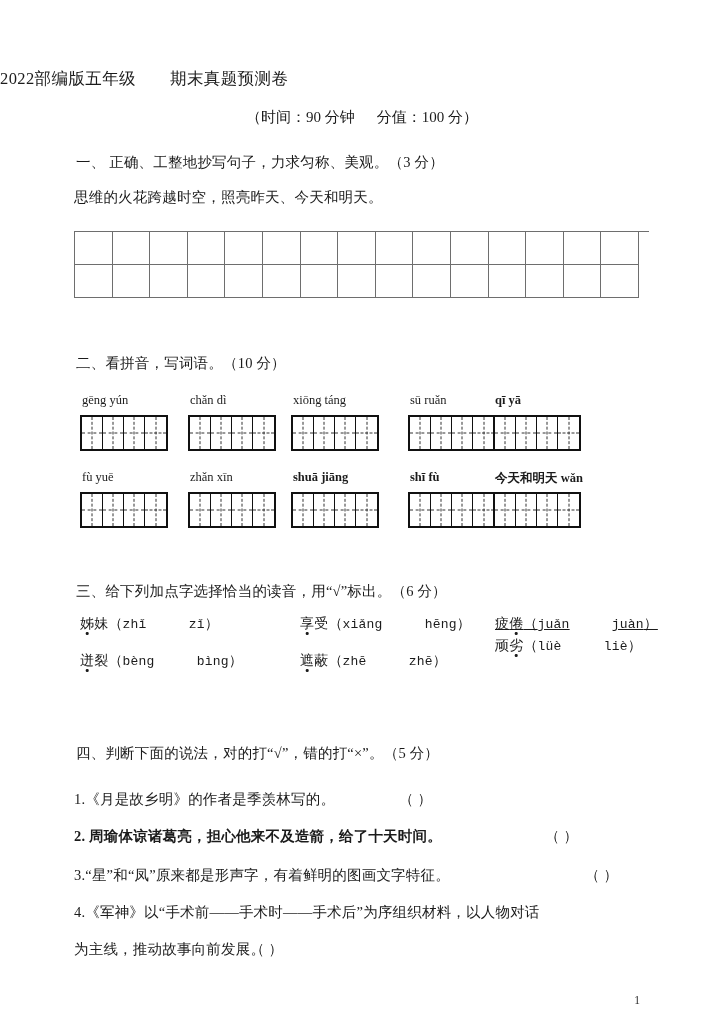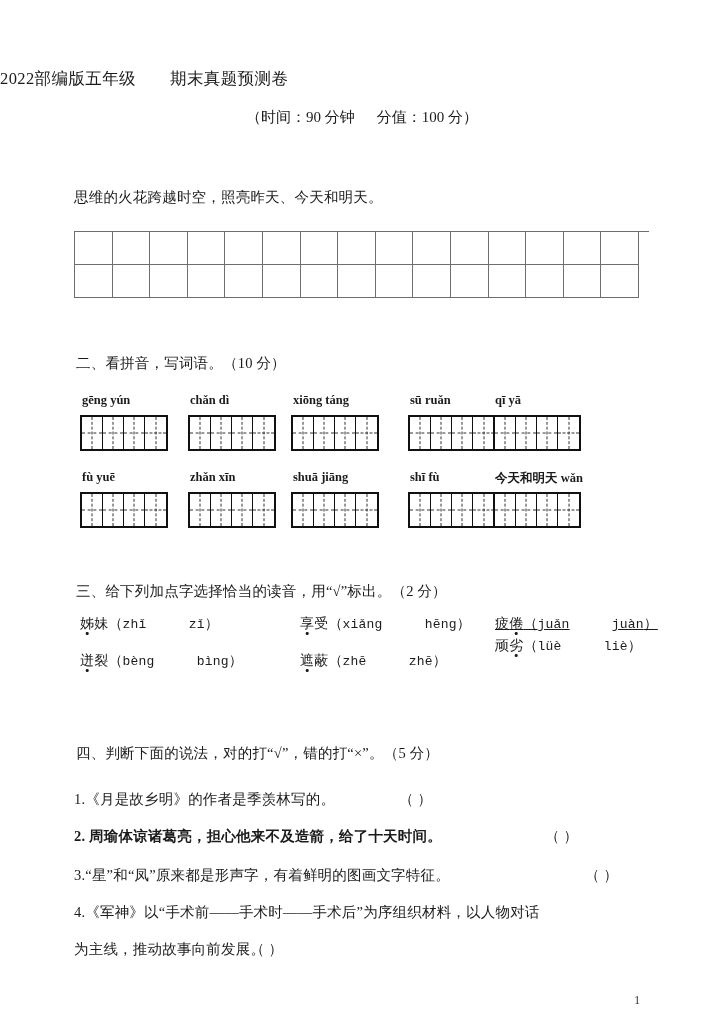--- a/index.html
+++ b/index.html
@@ -44,21 +44,20 @@
   .copy-row { display:flex; }
   .copy-cell {
     width:37.6px; height:33px;
     border-right:1.6px solid #6e6e6e;
     border-bottom:1.6px solid #6e6e6e;
     box-sizing:border-box;
   }
   .py-label {
     position:absolute; font-size:12.5px; white-space:nowrap;
     font-family:"Liberation Serif","DejaVu Serif",serif;
-    font-weight:bold;
   }
   .py-label.bold { font-weight:bold; }
 
   .tzg {
     position:absolute;
     display:flex;
     border:2px solid #111;
     background:#fff;
     box-sizing:content-box;
   }
@@ -101,20 +100,21 @@
 <div class="page">
 
   <div class="doc-title">
     <span>2022部编版五年级</span><span class="gap"></span><span>期末真题预测卷</span>
   </div>
 
   <div class="doc-subtitle">
     <span>（时间：90 分钟</span><span class="gap"></span><span>分值：100 分）</span>
   </div>
 
+  <div class="sec-head" style="left:76px; top:153px;">一、 正确、工整地抄写句子，力求匀称、美观。（3 分）</div>
 
   <div class="body-line" style="left:74px; top:188px;">思维的火花跨越时空，照亮昨天、今天和明天。</div>
 
   <div class="copy-grid" id="copy-grid">
       <div class="copy-row">
         <div class="copy-cell"></div>
         <div class="copy-cell"></div>
         <div class="copy-cell"></div>
         <div class="copy-cell"></div>
         <div class="copy-cell"></div>
@@ -218,21 +218,21 @@
       </div>
       <div class="py-label bold" style="left: 495px; top: 470px;">今天和明天 wǎn</div>
       <div class="tzg" style="left: 493px; top: 492px;">
         <div class="tzg-cell"></div>
         <div class="tzg-cell"></div>
         <div class="tzg-cell"></div>
         <div class="tzg-cell"></div>
       </div>
     </div>
 
-  <div class="sec-head" style="left:76px; top:582px;">三、给下列加点字选择恰当的读音，用“√”标出。（2 分）</div>
+  <div class="sec-head" style="left:76px; top:582px;">三、给下列加点字选择恰当的读音，用“√”标出。（6 分）</div>
 
   <div id="s3-row-1">
       <div class="body-line" style="left: 80px; top: 615px; font-size: 14px;"><span class="dotted">姊</span><span>妹</span><span>（</span><span class="mono-py">zhǐ</span><span class="sp-md"></span><span class="mono-py">zǐ</span><span>）</span></div>
       <div class="body-line" style="left: 300px; top: 615px; font-size: 14px;"><span class="dotted">享</span><span>受</span><span>（</span><span class="mono-py ">xiǎng</span><span class="sp-md"></span><span class="mono-py">hēng</span><span>）</span></div>
       <div class="body-line" style="left: 495px; top: 615px; font-size: 14px; text-decoration: underline;"><span>疲</span><span class="dotted">倦</span><span>（</span><span class="mono-py">juǎn</span><span class="sp-md"></span><span class="mono-py">juàn</span><span>）</span></div>
     </div>
   <div id="s3-row-2">
       <div class="body-line" style="left: 80px; top: 652px; font-size: 14px;"><span class="dotted">迸</span><span>裂</span><span>（</span><span class="mono-py">bèng</span><span class="sp-md"></span><span class="mono-py">bìng</span><span>）</span></div>
       <div class="body-line" style="left: 300px; top: 652px; font-size: 14px;"><span class="dotted">遮</span><span>蔽</span><span>（</span><span class="mono-py ">zhē</span><span class="sp-md"></span><span class="mono-py">zhē</span><span>）</span></div>
       <div class="body-line" style="left: 495px; top: 637px; font-size: 14px;"><span>顽</span><span class="dotted">劣</span><span>（</span><span class="mono-py">lüè</span><span class="sp-md"></span><span class="mono-py">liè</span><span>）</span></div>

